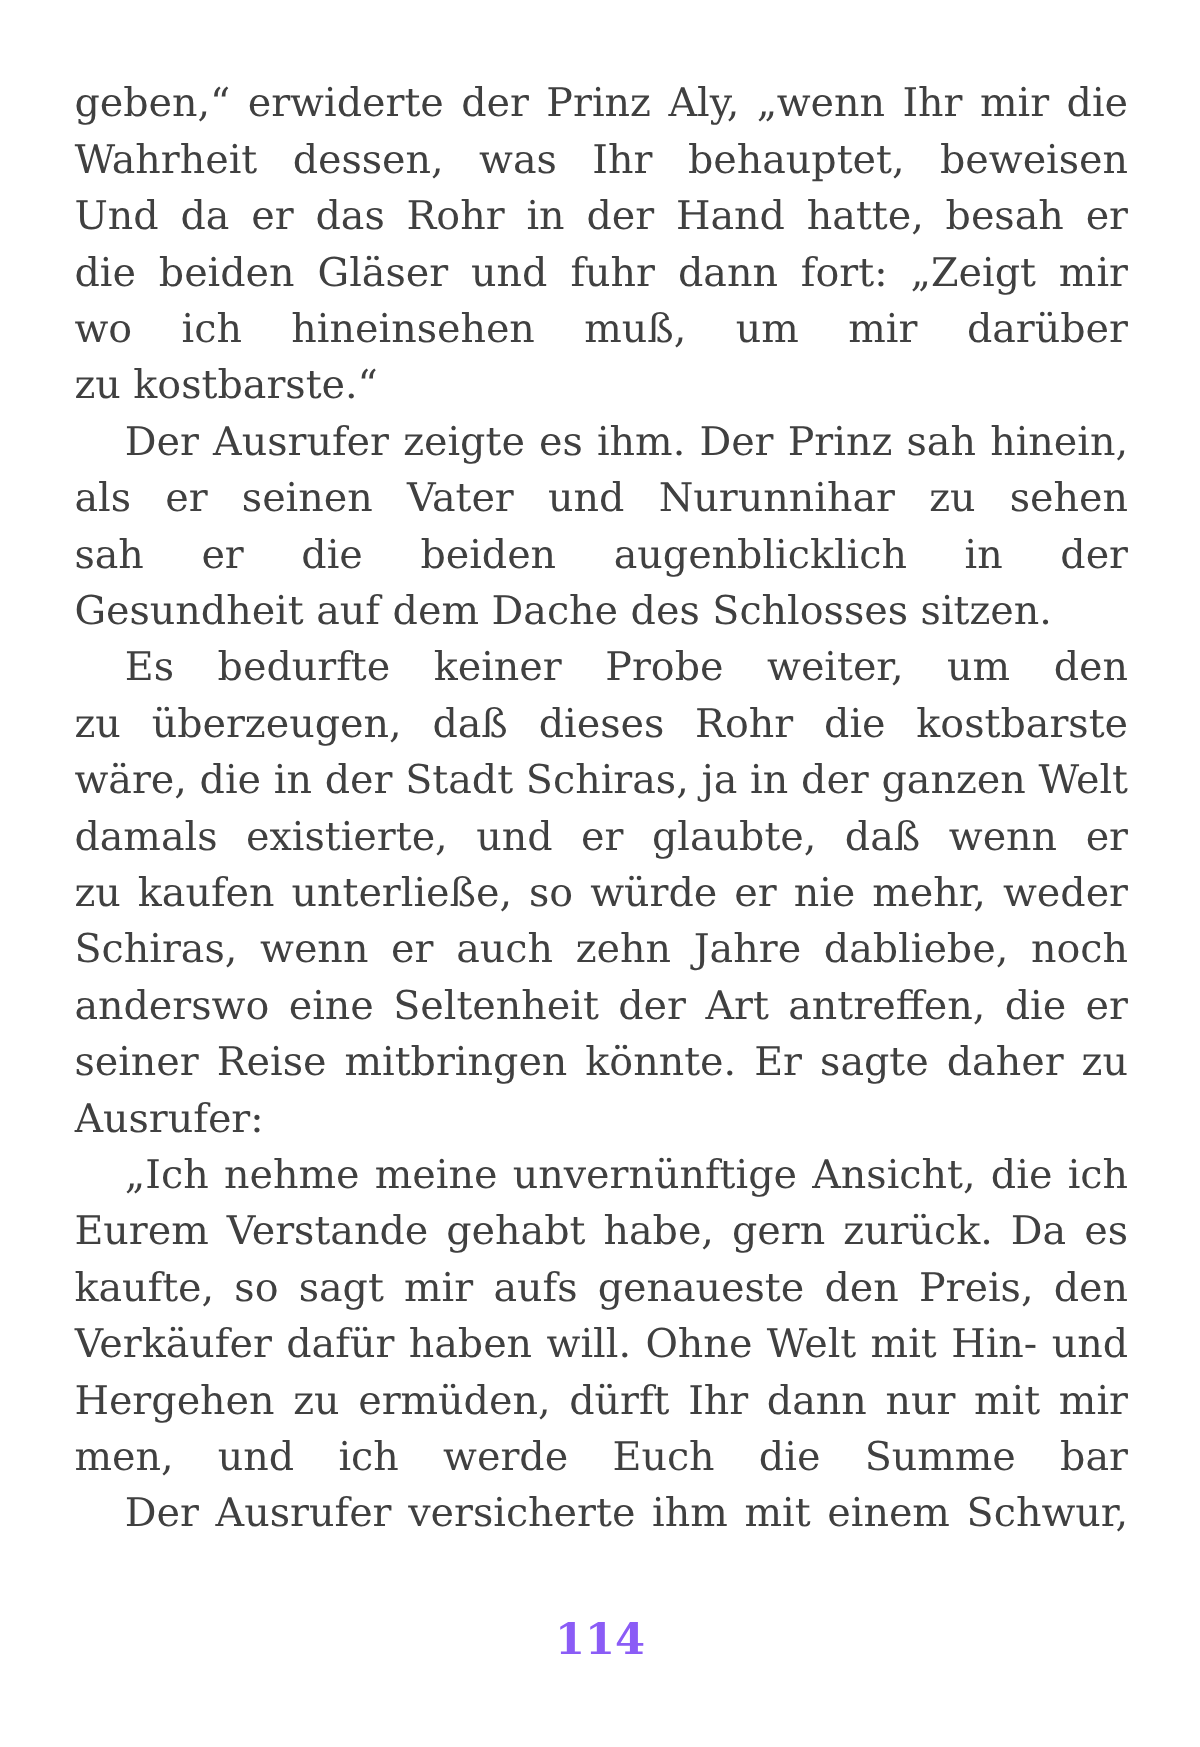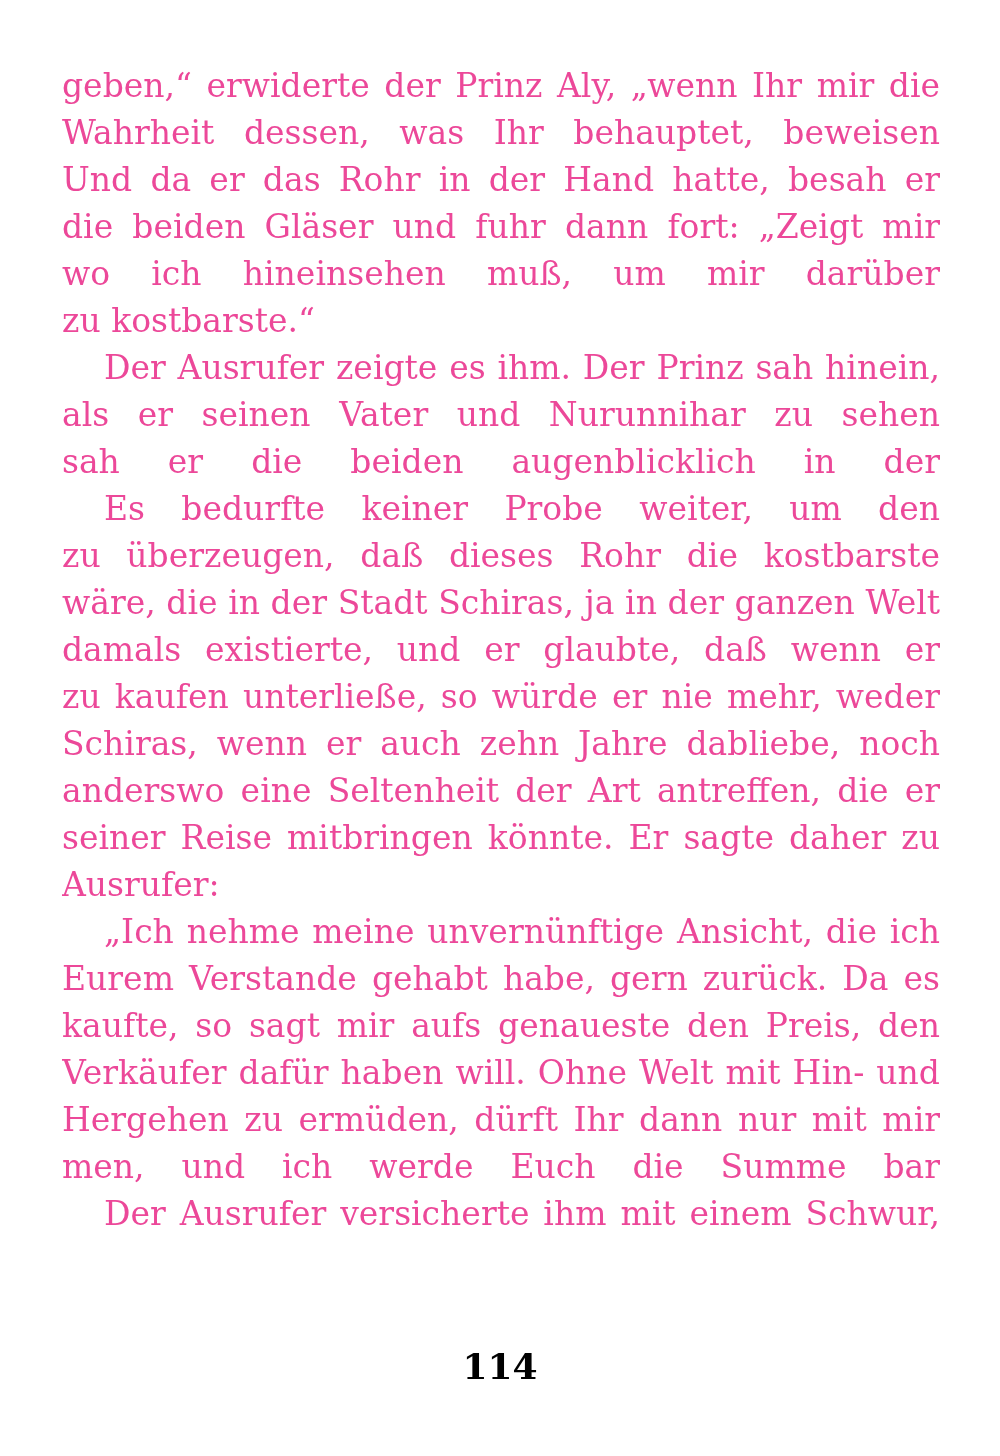--- a/index.html
+++ b/index.html
@@ -19,21 +19,21 @@
     top: 0;
     width: 1000px;
     height: 1456px;
     background: #ffffff;
   }
   .text-block {
     position: absolute;
     left: 62px;
     top: 62px;
     width: 878px;
-    color: #ec4899;
+    color: #404040;
     font-family: "DejaVu Serif", "Liberation Serif", serif;
     font-size: 33px;
     line-height: 47px;
     font-weight: 500;
     letter-spacing: 0px;
   }
   .line {
     text-align: justify;
     text-align-last: justify;
     white-space: normal;
@@ -46,41 +46,42 @@
   }
   .line.ind {
     text-indent: 42px;
   }
   .page-number {
     position: absolute;
     left: 0;
     top: 1344px;
     width: 1000px;
     text-align: center;
-    color: #000000;
+    color: #8b5cf6;
     font-family: "DejaVu Serif", "Liberation Serif", serif;
     font-size: 36px;
     font-weight: bold;
     line-height: 44px;
   }
 </style>
 </head>
 <body style="background: rgb(255, 255, 255);">
 
 <div class="page">
   <div class="text-block">
     <div class="line">geben,“ erwiderte der Prinz Aly, „wenn Ihr mir die</div>
     <div class="line">Wahrheit dessen, was Ihr behauptet, beweisen könnt.“</div>
     <div class="line">Und da er das Rohr in der Hand hatte, besah er sich</div>
     <div class="line">die beiden Gläser und fuhr dann fort: „Zeigt mir doch,</div>
     <div class="line">wo ich hineinsehen muß, um mir darüber Aufklärung</div>
     <div class="line end">zu kostbarste.“</div>
     <div class="line ind">Der Ausrufer zeigte es ihm. Der Prinz sah hinein, und</div>
     <div class="line">als er seinen Vater und Nurunnihar zu sehen wünschte,</div>
     <div class="line">sah er die beiden augenblicklich in der vollkommensten</div>
+    <div class="line end">Gesundheit auf dem Dache des Schlosses sitzen.</div>
     <div class="line ind">Es bedurfte keiner Probe weiter, um den Wahrheit</div>
     <div class="line">zu überzeugen, daß dieses Rohr die kostbarste Sache</div>
     <div class="line">wäre, die in der Stadt Schiras, ja in der ganzen Welt</div>
     <div class="line">damals existierte, und er glaubte, daß wenn er diese</div>
     <div class="line">zu kaufen unterließe, so würde er nie mehr, weder zu</div>
     <div class="line">Schiras, wenn er auch zehn Jahre dabliebe, noch auch</div>
     <div class="line">anderswo eine Seltenheit der Art antreffen, die er von</div>
     <div class="line">seiner Reise mitbringen könnte. Er sagte daher zu dem</div>
     <div class="line end">Ausrufer:</div>
     <div class="line ind">„Ich nehme meine unvernünftige Ansicht, die ich von</div>

